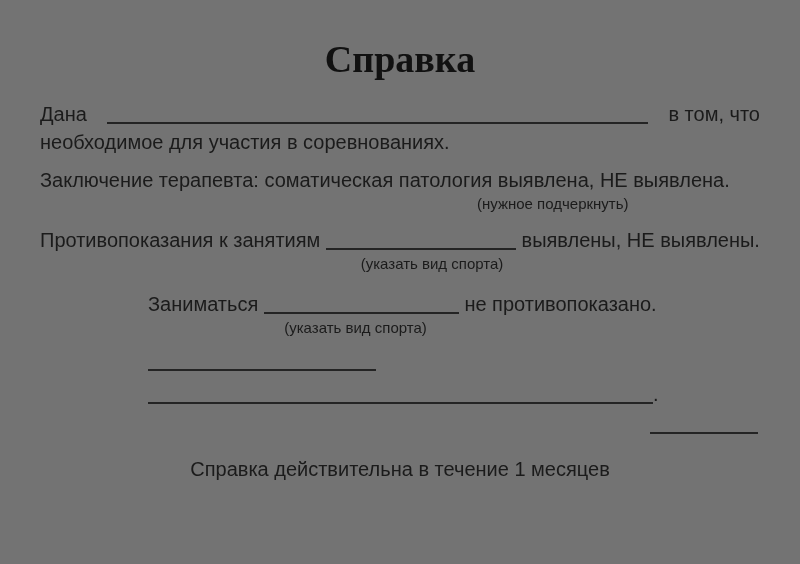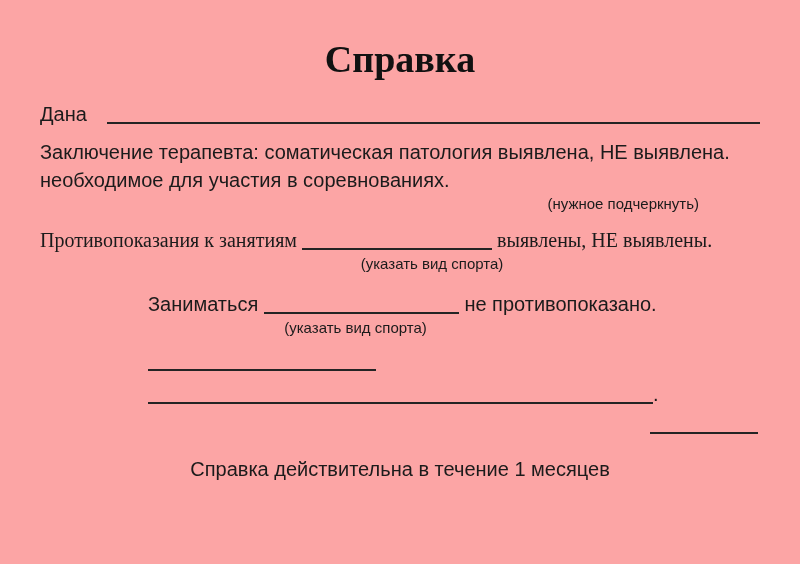--- a/index.html
+++ b/index.html
@@ -2,21 +2,21 @@
 <html><head>
 <meta charset="utf-8">
 <style>
   html, body { margin: 0; padding: 0; background: #ffffff; }
   .page {
     position: relative;
     width: 800px;
     height: 564px;
     box-sizing: border-box;
     padding: 0 40px;
-    background: #fca5a5;
+    background: #737373;
     color: #1b1b1b;
     font-family: "Liberation Sans", sans-serif;
     font-size: 20px;
     overflow: hidden;
   }
   .title {
     margin: 34px 0 0 0;
     font-family: "Liberation Serif", serif;
     font-weight: bold;
     font-size: 38px;
@@ -43,49 +43,50 @@
   .b228 { width: 228px; }
   .b505 { width: 505px; }
   .b108 { width: 108px; }
   .p1 { margin-top: 16px; }
   .p-therapist { margin-top: 10px; }
   .note {
     font-size: 15px;
     line-height: 20px;
     color: #1b1b1b;
   }
-  .note-underline { margin-left: 437px; width: 222px; text-align: right; }
+  .note-underline { margin-left: 437px; width: 222px; text-align: left; }
   .note-sport-1   { margin-left: 297px; width: 190px; text-align: center; }
   .note-sport-2   { margin-left: 218px; width: 195px; text-align: center; }
-  .p-contra { margin-top: 12px; font-family: Liberation Serif, serif; }
+  .p-contra { margin-top: 12px; }
   .p-engage { margin-top: 16px; }
   .indent { padding-left: 108px; }
   .p-admission { margin-top: 9px; }
   .p-longline { margin-top: 5px; }
   .sig { margin-top: 8px; text-align: right; padding-right: 2px; }
   .sig .blank { top: 0; height: 6px; }
   .sig-note { margin-top: 0; }
   .footer { margin-top: 16px; text-align: center; line-height: 28px; }
 </style>
 </head>
 <body>
 
 <div class="page">
 
   <h1 class="title">Справка</h1>
 
   <p class="line flexline p1">
       <span>Дана</span>
       <span class="blank grow"></span>
+      <span>в том, что</span>
     </p>
 
 
+  <p class="line"><span>необходимое для участия в соревнованиях.</span></p>
+
   <p class="line p-therapist"><span>Заключение терапевта: соматическая патология выявлена, НЕ выявлена.</span></p>
-
-  <p class="line"><span>необходимое для участия в соревнованиях.</span></p>
   <div class="note note-underline">(нужное подчеркнуть)</div>
 
   <p class="line p-contra"><span>Противопоказания к занятиям</span>
     <span class="blank b190"></span>
     <span>выявлены, НЕ выявлены.</span></p>
   <div class="note note-sport-1">(указать вид спорта)</div>
 
   <p class="line p-engage indent"><span>Заниматься</span>
     <span class="blank b195"></span>
     <span>не противопоказано.</span></p>

